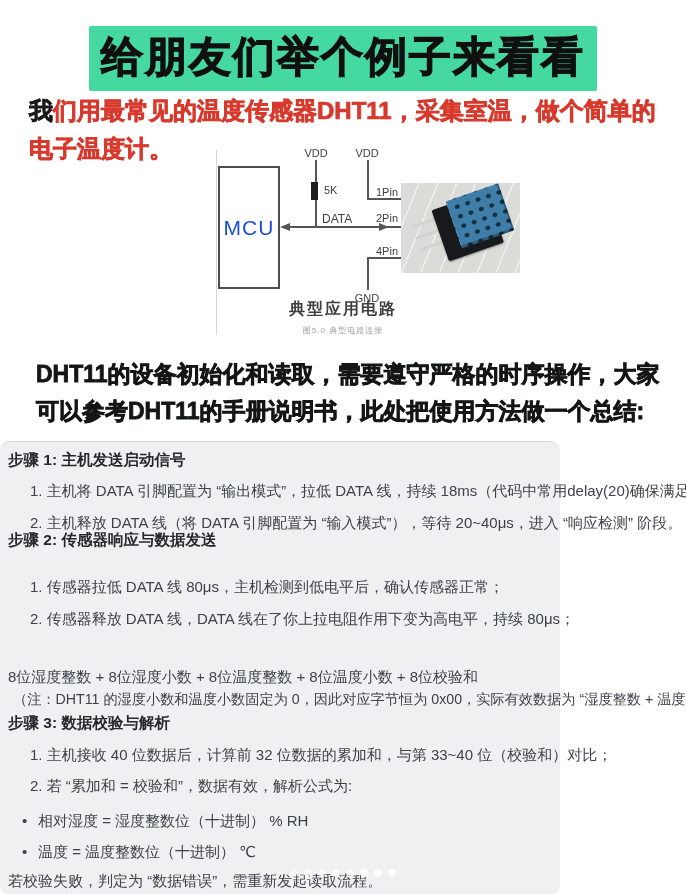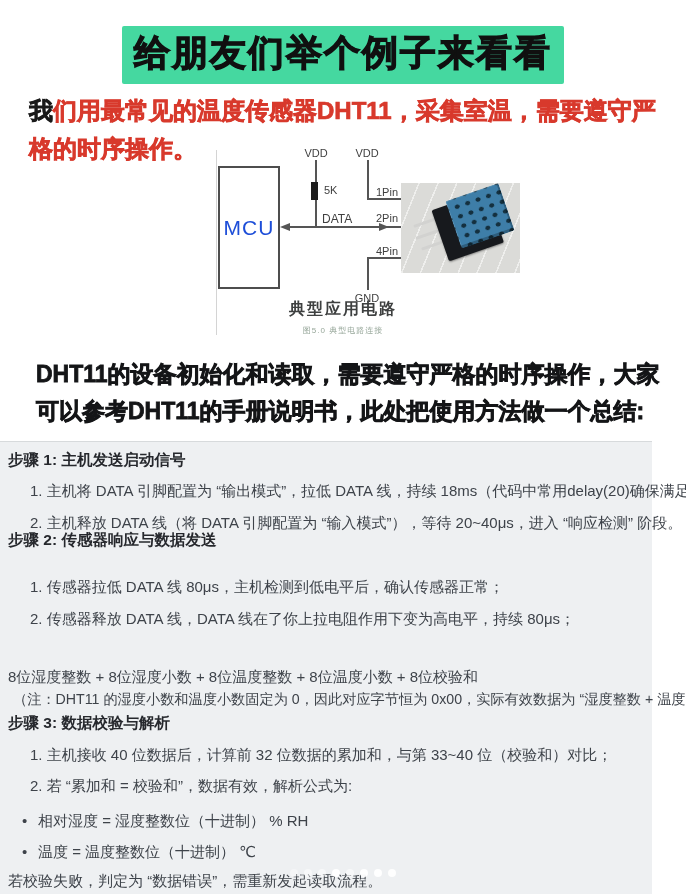--- a/index.html
+++ b/index.html
@@ -3,21 +3,21 @@
 <meta charset="utf-8">
 <style>
   html,body{margin:0;padding:0;}
   body{
     width:686px;height:894px;background:#ffffff;position:relative;overflow:hidden;
     font-family:"Liberation Sans","DejaVu Sans",sans-serif;
   }
   
   .title-row{position:absolute;top:26px;left:0;width:686px;text-align:center;}
   .title-hl{
-    display:inline-block;background:#45d8a0;color:#101010;font-size:36px;font-weight:900;
+    display:inline-block;background:#45d8a0;color:#101010;font-size:42px;font-weight:900;
     letter-spacing:2px;padding:3px 12px 6px;border-radius:2px;
     -webkit-text-stroke:1.2px #101010;
   }
   
   .intro{
     position:absolute;top:92px;left:29px;width:632px;
     font-size:24px;font-weight:800;line-height:38px;color:#d8392c;
     -webkit-text-stroke:0.7px #d8392c;
   }
   .intro .first{color:#1a1a1a;-webkit-text-stroke:0.7px #1a1a1a;}
@@ -72,22 +72,23 @@
   .fig-caption{position:absolute;left:223px;top:152px;width:240px;text-align:center;font-size:16px;font-weight:700;color:#3e4040;letter-spacing:2px;}
   .fig-subcaption{position:absolute;left:223px;top:178px;width:240px;text-align:center;font-size:8px;color:#97a79a;letter-spacing:1px;}
   
   .summary{
     position:absolute;top:356px;left:36px;width:626px;
     font-size:23px;font-weight:800;line-height:37px;color:#141517;
     -webkit-text-stroke:0.8px #141517;
   }
   
   .panel{
-    position:absolute;top:441px;left:0;width:652px;height:453px;background:#eef0f2;
+    position:absolute;top:441px;left:0;width:560px;height:453px;background:#eef0f2;
     border-top:1px solid #d7dadc;
+    border-radius:11px;
   }
   .row{position:absolute;white-space:nowrap;font-size:15px;color:#3e434a;}
   .row.head{font-weight:700;color:#26282d;font-size:15.5px;}
   .r-h1{left:8px;top:8px;}
   .r-s1i1{left:30px;top:40px;}
   .r-s1i2{left:30px;top:72px;}
   .r-h2{left:8px;top:88px;}
   .r-s2i1{left:30px;top:136px;text-align:right;}
   .r-s2i2{left:30px;top:168px;}
   .r-s2i3{left:30px;top:199px;}
@@ -105,21 +106,21 @@
   .dot{width:8px;height:8px;border-radius:50%;background:#ffffff;}
 </style>
 </head>
 <body>
 
 <div class="title-row">
   <span class="title-hl">给朋友们举个例子来看看</span>
 </div>
 
 <div class="intro">
-  <span class="first">我</span><span>们用最常见的温度传感器DHT11，采集室温，需要遵守严格的时序操作。</span>
+  <span class="first">我</span><span>们用最常见的温度传感器DHT11，采集室温，做个简单的电子温度计。</span>
 </div>
 
 <div class="figure">
   <div class="vline-page"></div>
 
   <div class="mcu-box">
     <span>MCU</span>
   </div>
 
   <span class="dlabel lab-vdd1">VDD</span>

